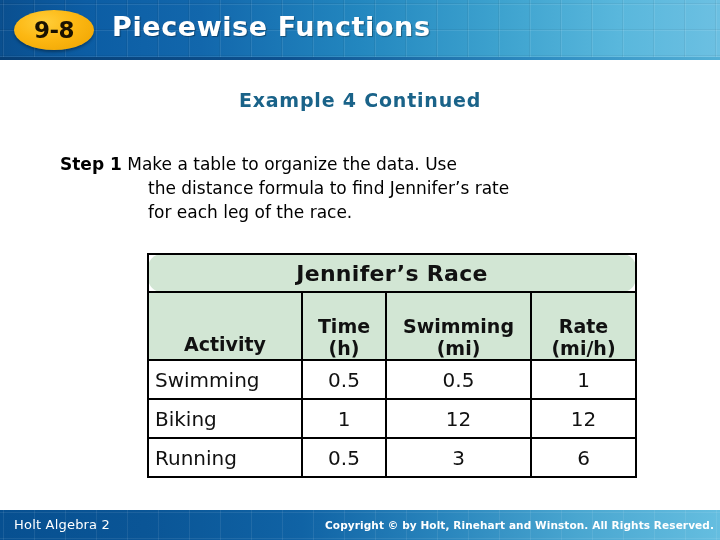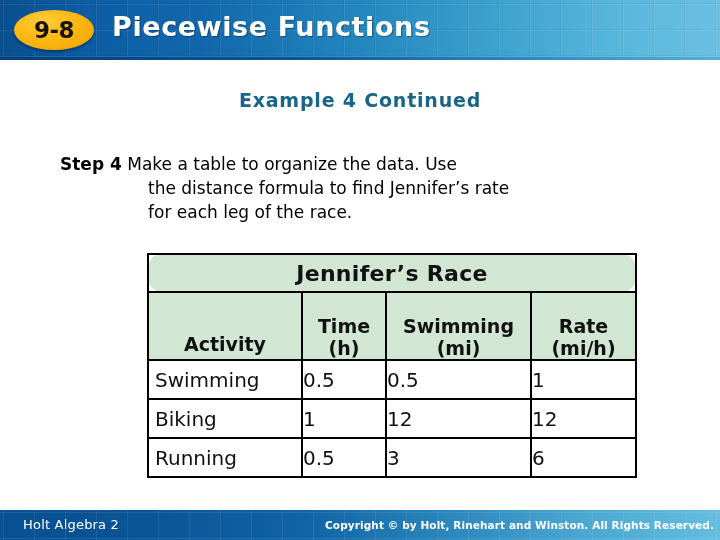--- a/index.html
+++ b/index.html
@@ -180,21 +180,21 @@
     color: #111111;
     height: 62px;
     line-height: 22px;
     padding-bottom: 4px;
   }
   .tbl-head.activity-head {
     padding-bottom: 4px;
   }
   .tbl-cell {
     background: #ffffff;
-    text-align: left;
+    text-align: center;
     font-size: 20px;
     color: #111111;
     height: 37px;
   }
   .tbl-cell.activity-cell {
     text-align: left;
     padding-left: 6px;
     border-radius: 13px;
   }
   .col-activity { width: 154px; }
@@ -233,21 +233,20 @@
     pointer-events: none;
   }
   .footer-left {
     position: absolute;
     left: 14px;
     top: 7px;
     font-family: "DejaVu Sans", sans-serif;
     font-size: 13px;
     color: #ffffff;
     letter-spacing: 0.2px;
-    margin-left: 9px;
   }
   .footer-right {
     position: absolute;
     right: 6px;
     top: 9px;
     font-family: "DejaVu Sans", sans-serif;
     font-weight: bold;
     font-size: 10.5px;
     color: #ffffff;
     letter-spacing: 0.1px;
@@ -269,21 +268,21 @@
 
   <div class="header-bottom-edge"></div>
 </div>
 
 <div class="slide-body">
 
   <div class="example-title">Example 4 Continued</div>
 
   <div class="step-block">
     <div class="step-line">
-      <span class="step-label">Step 4</span>
+      <span class="step-label">Step 1</span>
       <span>Make a table to organize the data. Use</span>
     </div>
     <div class="step-line indented">the distance formula to find Jennifer’s rate</div>
     <div class="step-line indented">for each leg of the race.</div>
   </div>
 
   <div class="race-table-wrap">
     <table class="race-table">
       <colgroup>
         <col class="col-activity">

